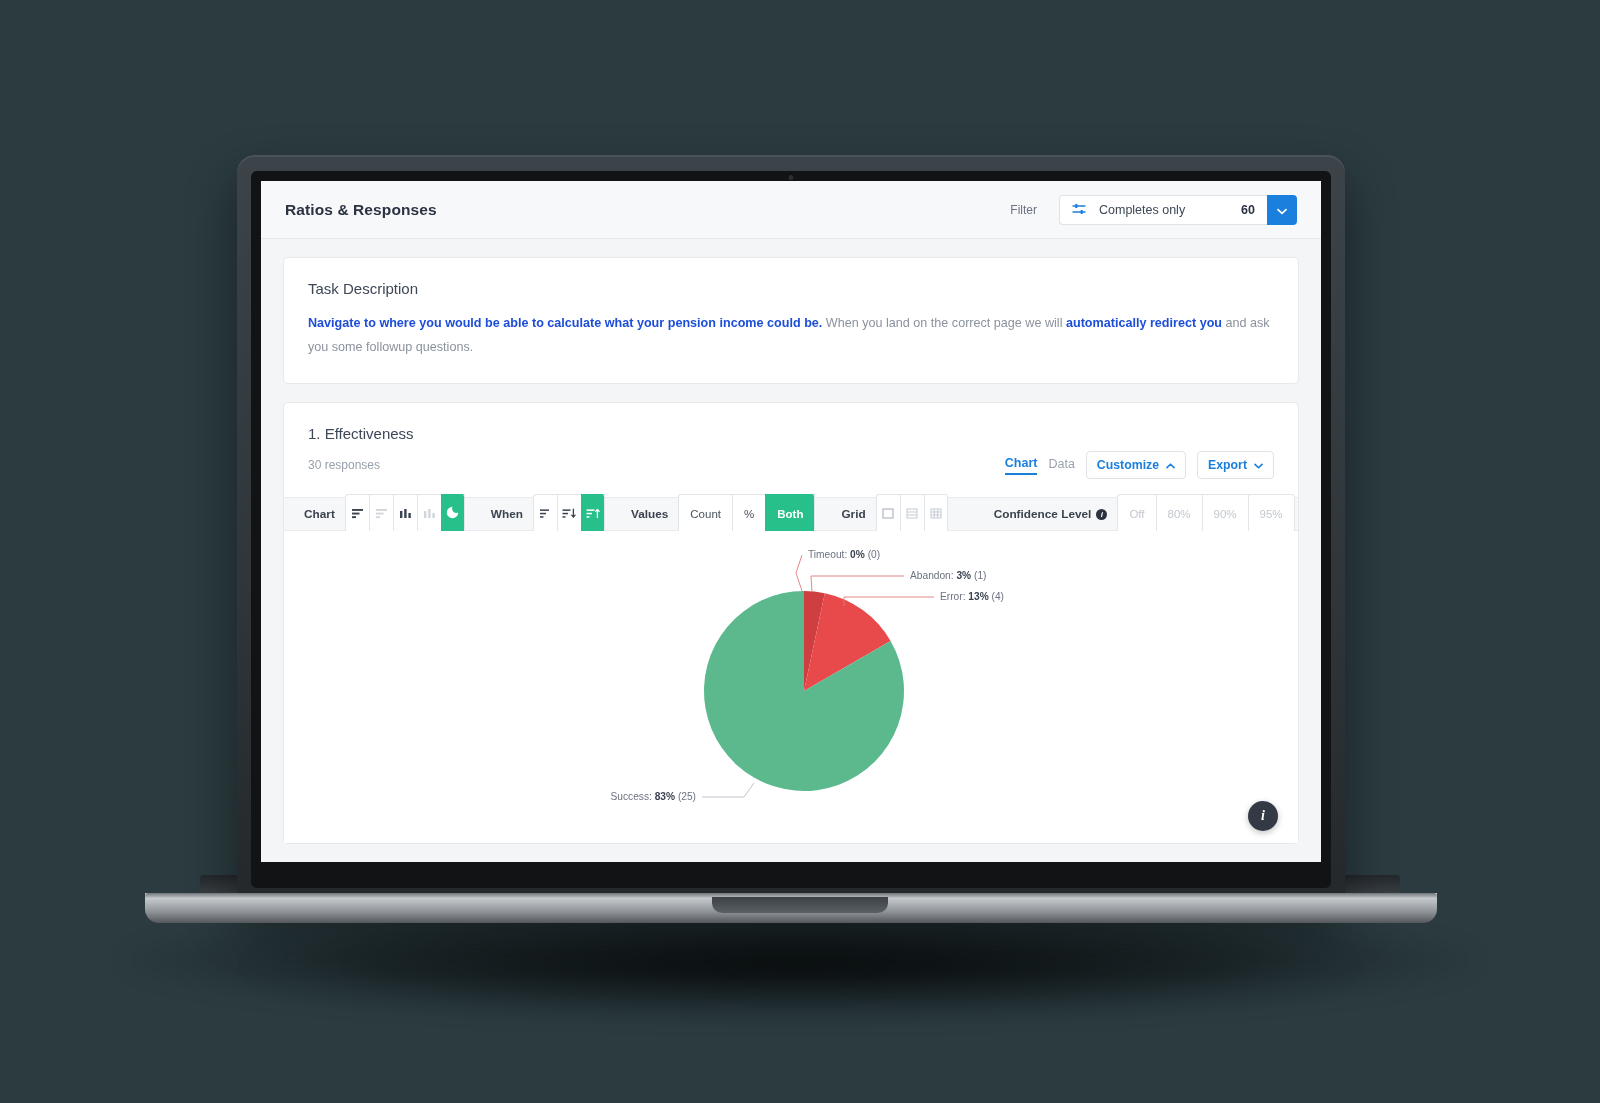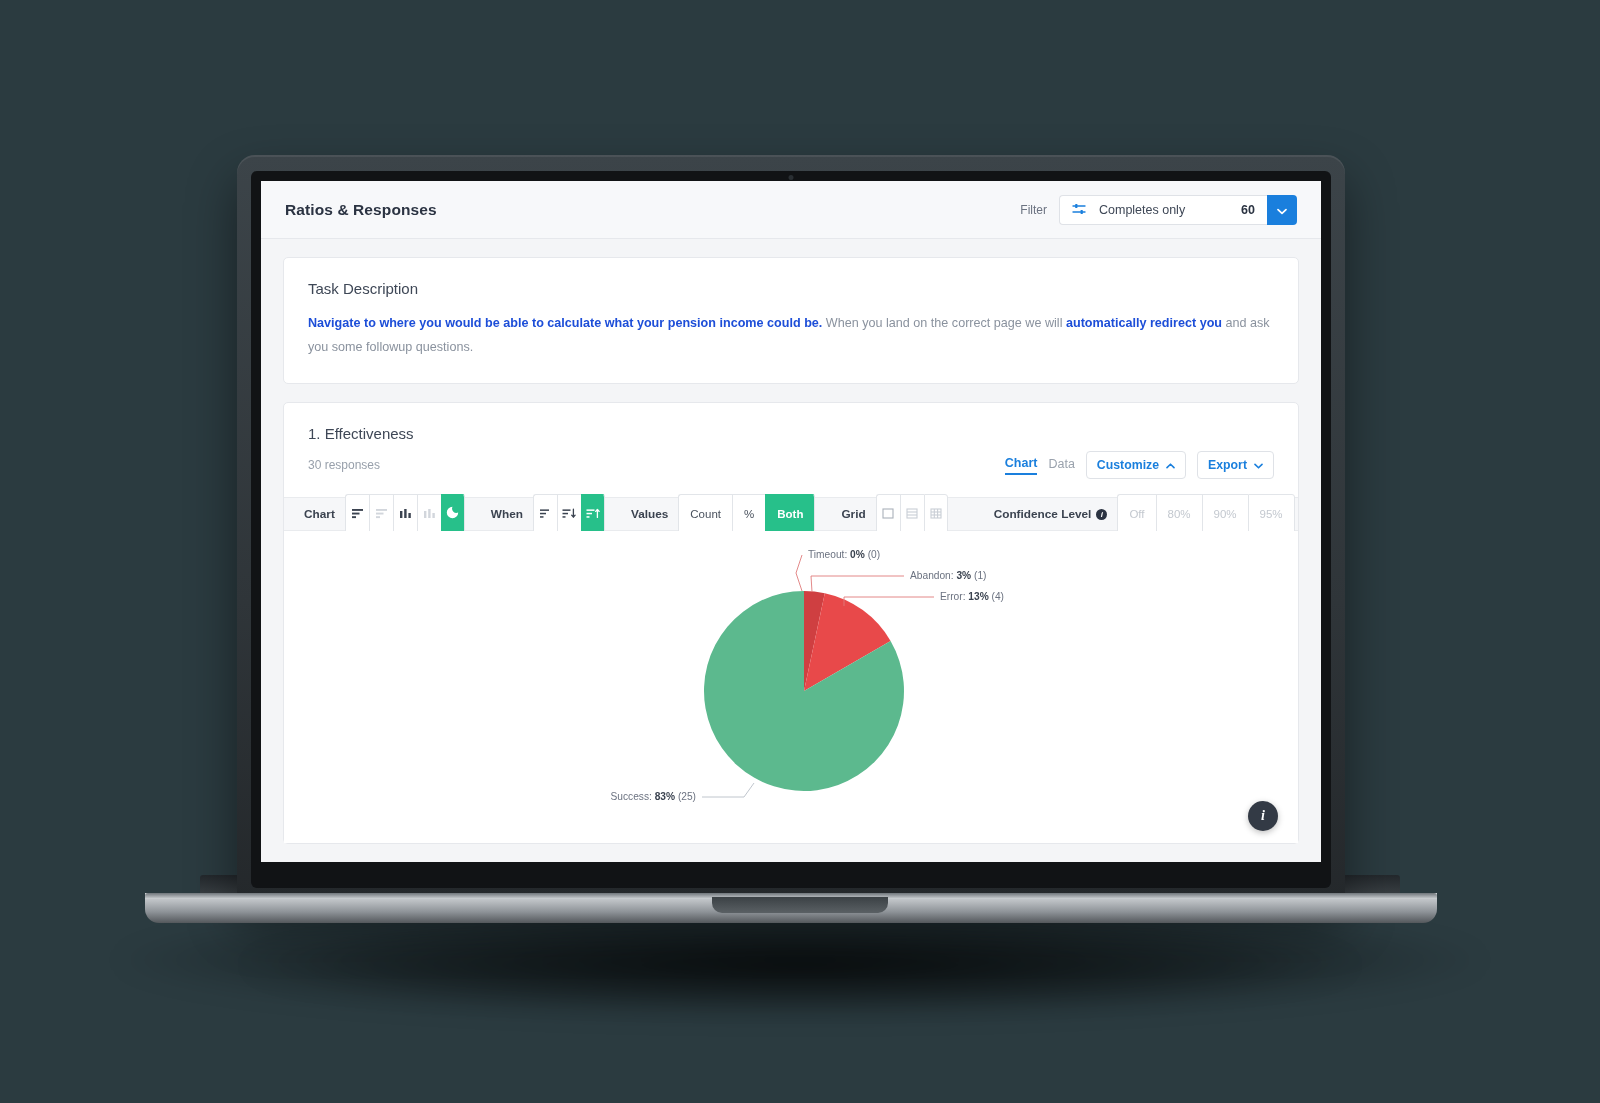--- a/index.html
+++ b/index.html
@@ -85,20 +85,21 @@
   .topbar-title { font-size: 15.5px; font-weight: bold; color: #2b3342; letter-spacing: .1px; }
 
   .filter-wrap { display: flex; align-items: center; gap: 12px; }
   .filter-label { font-size: 12px; color: #6b7280; }
   .filter-control { display: flex; align-items: stretch; height: 30px; }
   .filter-box {
     display: flex; align-items: center; gap: 0;
     background: #fff; border: 1px solid #dfe2e7; border-right: none;
     border-radius: 4px 0 0 4px; padding: 0 12px; min-width: 208px;
     justify-content: space-between;
+    margin-left: 10px;
   }
   .filter-box-left { display: flex; align-items: center; gap: 13px; }
   .filter-text { font-size: 12.5px; color: #3e4756; }
   .filter-count { font-size: 12.5px; font-weight: bold; color: #2b3342; }
   .filter-drop {
     width: 30px; background: #1a7fdd; border-radius: 0 4px 4px 0;
     display: flex; align-items: center; justify-content: center;
   }
 
   .card {

